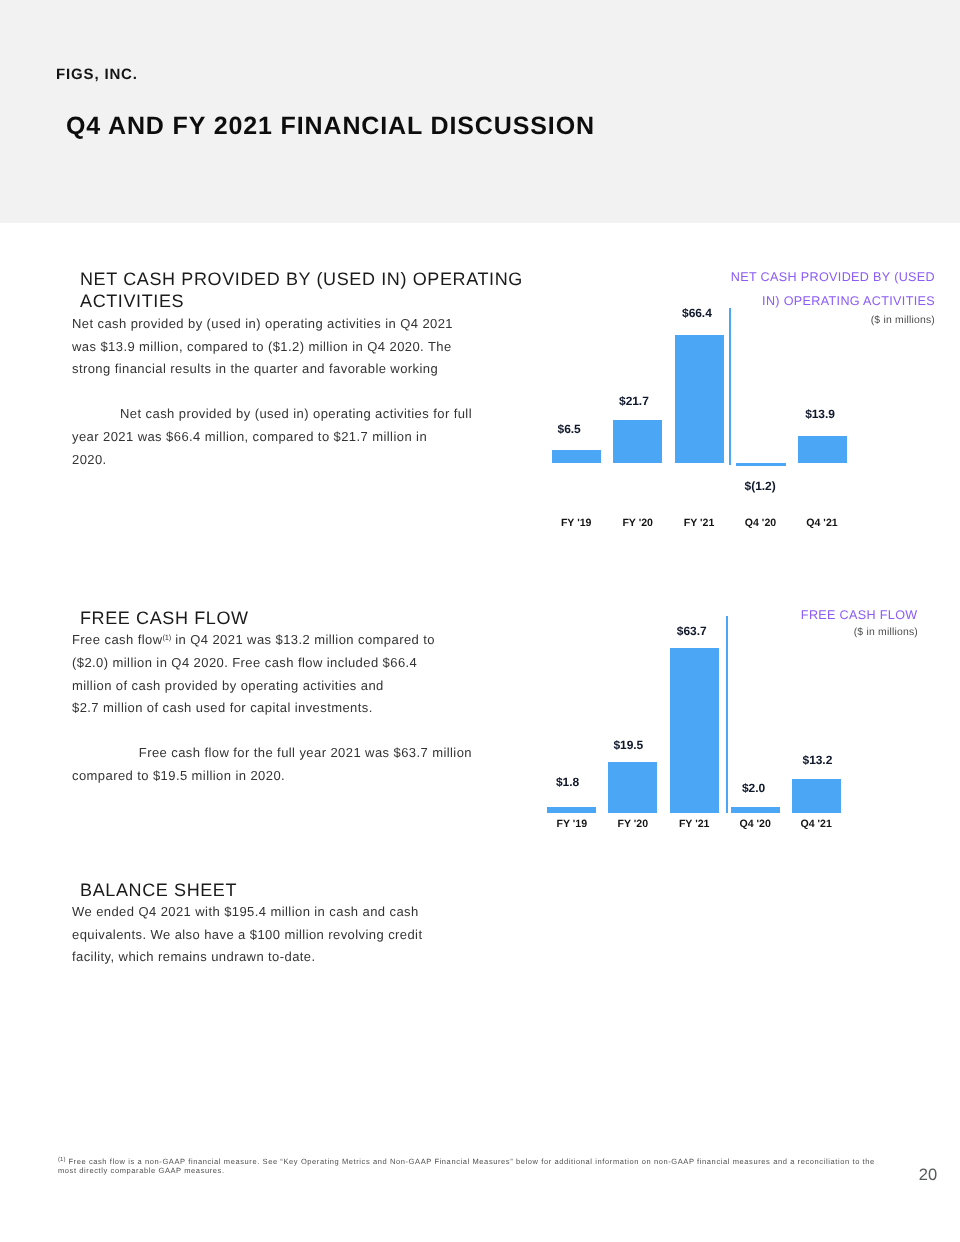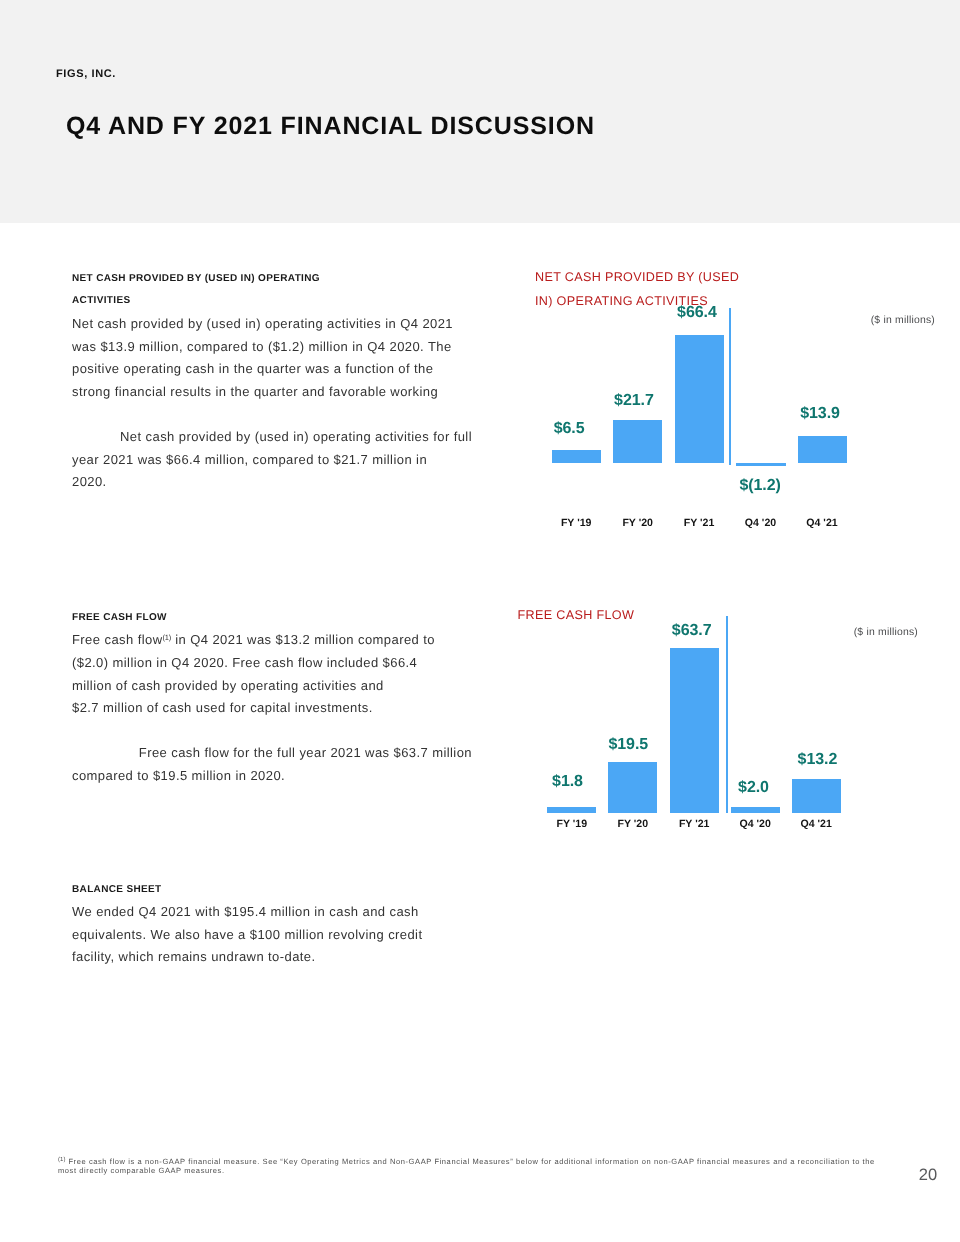--- a/index.html
+++ b/index.html
@@ -4,42 +4,42 @@
 <title>Q4 AND FY 2021 FINANCIAL DISCUSSION</title>
 <style>
   html,body{margin:0;padding:0;}
   body{width:960px;height:1242px;background:#ffffff;
        font-family:"Liberation Sans",sans-serif;overflow:hidden;
        -webkit-font-smoothing:antialiased;text-rendering:geometricPrecision;}
   .slide{position:relative;width:960px;height:1242px;background:#ffffff;}
 
   
   .header-band{position:absolute;left:0;top:0;width:960px;height:223px;background:#f2f2f2;}
-  .eyebrow{position:absolute;left:56px;top:68.4px;font-size:11px;font-weight:700;
+  .eyebrow{position:absolute;left:56px;top:68.4px;font-size:15px;font-weight:700;
            letter-spacing:.0565em;color:#141414;line-height:13px;white-space:nowrap;}
   .page-title{position:absolute;left:58px;top:104px;margin:8px;font-size:25px;font-weight:700;
               letter-spacing:.035em;color:#0d0d0d;line-height:29px;white-space:nowrap;}
 
   
   .txtcol{position:absolute;left:72px;width:400px;}
-  .sec-head-line{font-size:10px;font-weight:700;letter-spacing:.0345em;
-                 line-height:22.6px;color:#1a1a1a;white-space:nowrap;}
+  .sec-head-line{font-size:18px;font-weight:400;letter-spacing:.0345em;
+                 line-height:22.6px;color:#1a1a1a;white-space:nowrap;margin-left:8px;}
   .sec-line{font-size:13px;font-weight:400;letter-spacing:.0325em;line-height:22.6px;
             color:#333333;white-space:nowrap;}
   .sec-line.gap{margin-top:22.6px;text-align:right;}
   sup.fn{font-size:7.5px;vertical-align:baseline;position:relative;top:-4.2px;line-height:0;letter-spacing:-.02em;}
 
   
-  .chart-title{position:absolute;text-align:left;font-size:12.6px;font-weight:400;
-               letter-spacing:.0265em;line-height:23px;color:#b91c1c;white-space:nowrap;}
+  .chart-title{position:absolute;text-align:right;font-size:12.6px;font-weight:400;
+               letter-spacing:.0265em;line-height:23px;color:#8b5cf6;white-space:nowrap;}
   .chart-sub{position:absolute;text-align:right;font-size:10.4px;font-weight:400;
              letter-spacing:.02em;color:#4b4c4e;line-height:13px;white-space:nowrap;}
   .bar{position:absolute;background:#4ba7f5;}
   .divider{position:absolute;background:#4ba7f5;}
-  .vlabel{position:absolute;width:90px;font-size:16px;font-weight:700;color:#0f766e;
+  .vlabel{position:absolute;width:90px;font-size:12px;font-weight:700;color:#0f172a;
           letter-spacing:-.005em;text-align:center;line-height:14px;white-space:nowrap;}
   .clabel{position:absolute;width:90px;font-size:10.6px;font-weight:700;color:#141414;
           letter-spacing:0;text-align:center;line-height:13px;white-space:nowrap;}
 
   
   .footnote{position:absolute;left:58px;top:1156.5px;width:822px;font-size:7.5px;
             line-height:9.6px;color:#4f4f4f;letter-spacing:.08em;}
   .footnote sup{font-size:6px;vertical-align:super;line-height:0;letter-spacing:.02em;}
   .pagenum{position:absolute;left:912px;top:1166px;width:32px;text-align:center;
            font-size:16.5px;color:#58595b;line-height:18px;}
@@ -51,21 +51,20 @@
 
   <div class="header-band"></div>
   <div class="eyebrow">FIGS, INC.</div>
   <h1 class="page-title">Q4 AND FY 2021 FINANCIAL DISCUSSION</h1>
 
   <div class="txtcol" style="top:267.9px;">
     <div class="sec-head-line">NET CASH PROVIDED BY (USED IN) OPERATING</div>
     <div class="sec-head-line">ACTIVITIES</div>
     <div class="sec-line">Net cash provided by (used in) operating activities in Q4 2021</div>
     <div class="sec-line">was $13.9 million, compared to ($1.2) million in Q4 2020. The</div>
-    <div class="sec-line">positive operating cash in the quarter was a function of the</div>
     <div class="sec-line">strong financial results in the quarter and favorable working</div>
     <div class="sec-line gap">Net cash provided by (used in) operating activities for full</div>
     <div class="sec-line">year 2021 was $66.4 million, compared to $21.7 million in</div>
     <div class="sec-line">2020.</div>
   </div>
 
   <div class="txtcol" style="top:606.8px;">
     <div class="sec-head-line">FREE CASH FLOW</div>
     <div class="sec-line"><span>Free cash flow</span><sup class="fn">(1)</sup><span> in Q4 2021 was $13.2 million compared to</span></div>
     <div class="sec-line">($2.0) million in Q4 2020. Free cash flow included $66.4</div>

